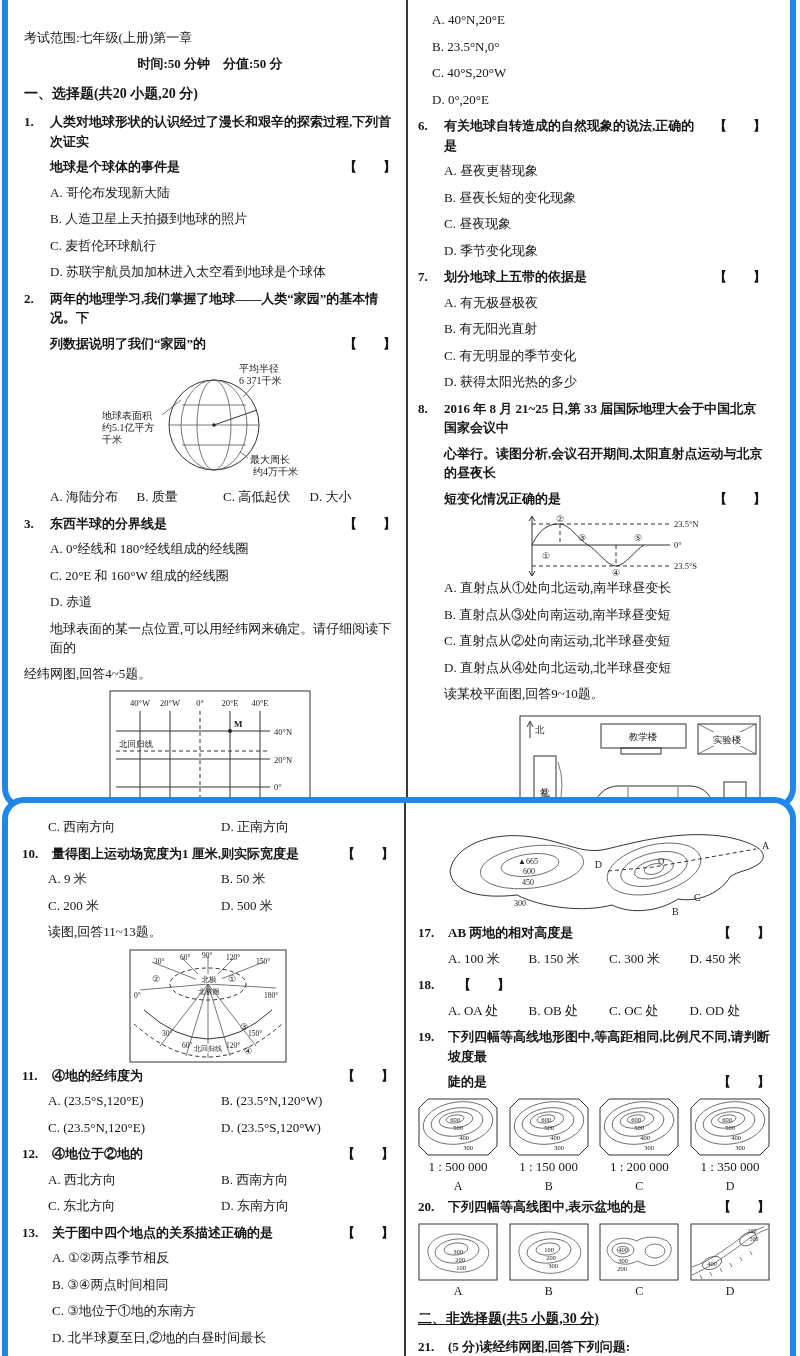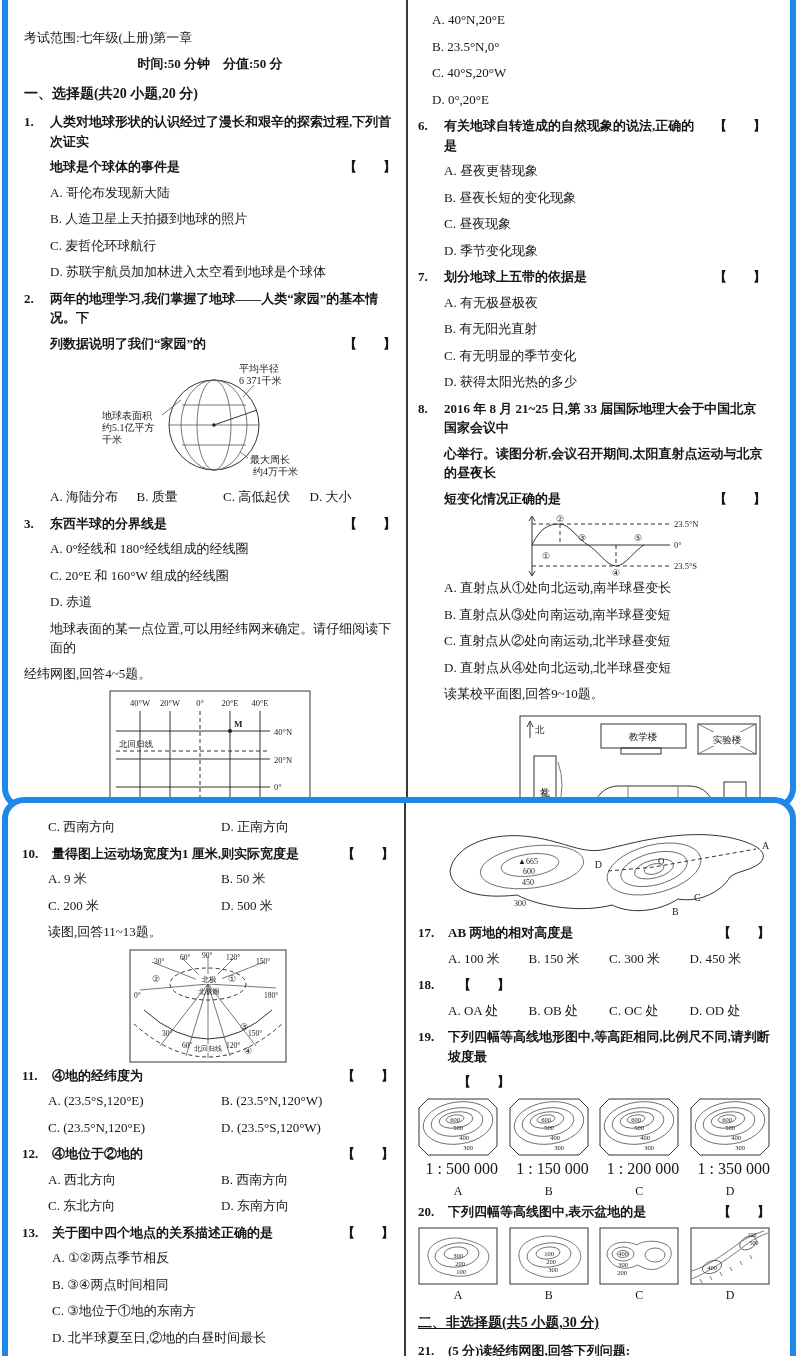--- a/index.html
+++ b/index.html
@@ -31,21 +31,21 @@
   .meta{margin:6px 0 10px;text-align:center;font-weight:bold;}
   .sec{font-weight:bold;font-size:14px;margin:2px 0 8px;}
   .fig{display:block;}
   svg{display:block;}
   svg text{font-family:"Liberation Serif","DejaVu Serif",serif;fill:#222;}
   svg .ln{stroke:#333;fill:none;stroke-width:1;}
   svg .thin{stroke:#555;fill:none;stroke-width:0.8;}
   svg .dash{stroke:#333;fill:none;stroke-width:1;stroke-dasharray:4 3;}
   .panelrow{display:flex;justify-content:space-between;margin:4px 0 2px;}
   .panel{text-align:center;}
-  .panel .scale{font-size:16px;margin-top:1px;text-align:right;}
+  .panel .scale{font-size:13px;margin-top:1px;}
   .panel .plabel{font-size:12px;margin-top:1px;}
 </style>
 </head>
 <body>
 
 <div class="card" id="card1">
   <div class="col colL1">
     <div class="line b">
         <span>考试范围:七年级(上册)第一章</span>
       </div>
@@ -447,20 +447,21 @@
         <span>D. OD 处</span>
       </div>
     </div>
 
     <div>
       <div class="line">
           <span class="qn" style="flex-basis:30px">19.</span>
           <span class="qt">下列四幅等高线地形图中,等高距相同,比例尺不同,请判断坡度最</span>
         </div>
       <div class="line" style="padding-left:30px">
+          <span class="qt">陡的是</span>
           <span class="br">【　　】</span>
         </div>
       <div class="panelrow">
         <div class="panel">
           <svg width="80" height="58" viewBox="0 0 80 58">
             <path class="ln" d="M10,1 H70 L79,10 V48 L70,57 H10 L1,48 V10 Z"></path>
             <ellipse class="thin" cx="40" cy="25" rx="35" ry="21" transform="rotate(-8 40 25)"></ellipse>
             <ellipse class="thin" cx="39" cy="24" rx="26" ry="14" transform="rotate(-8 39 24)"></ellipse>
             <ellipse class="thin" cx="38" cy="22" rx="17" ry="8" transform="rotate(-8 38 22)"></ellipse>
             <ellipse class="thin" cx="37" cy="21" rx="9" ry="4" transform="rotate(-8 37 21)"></ellipse>

